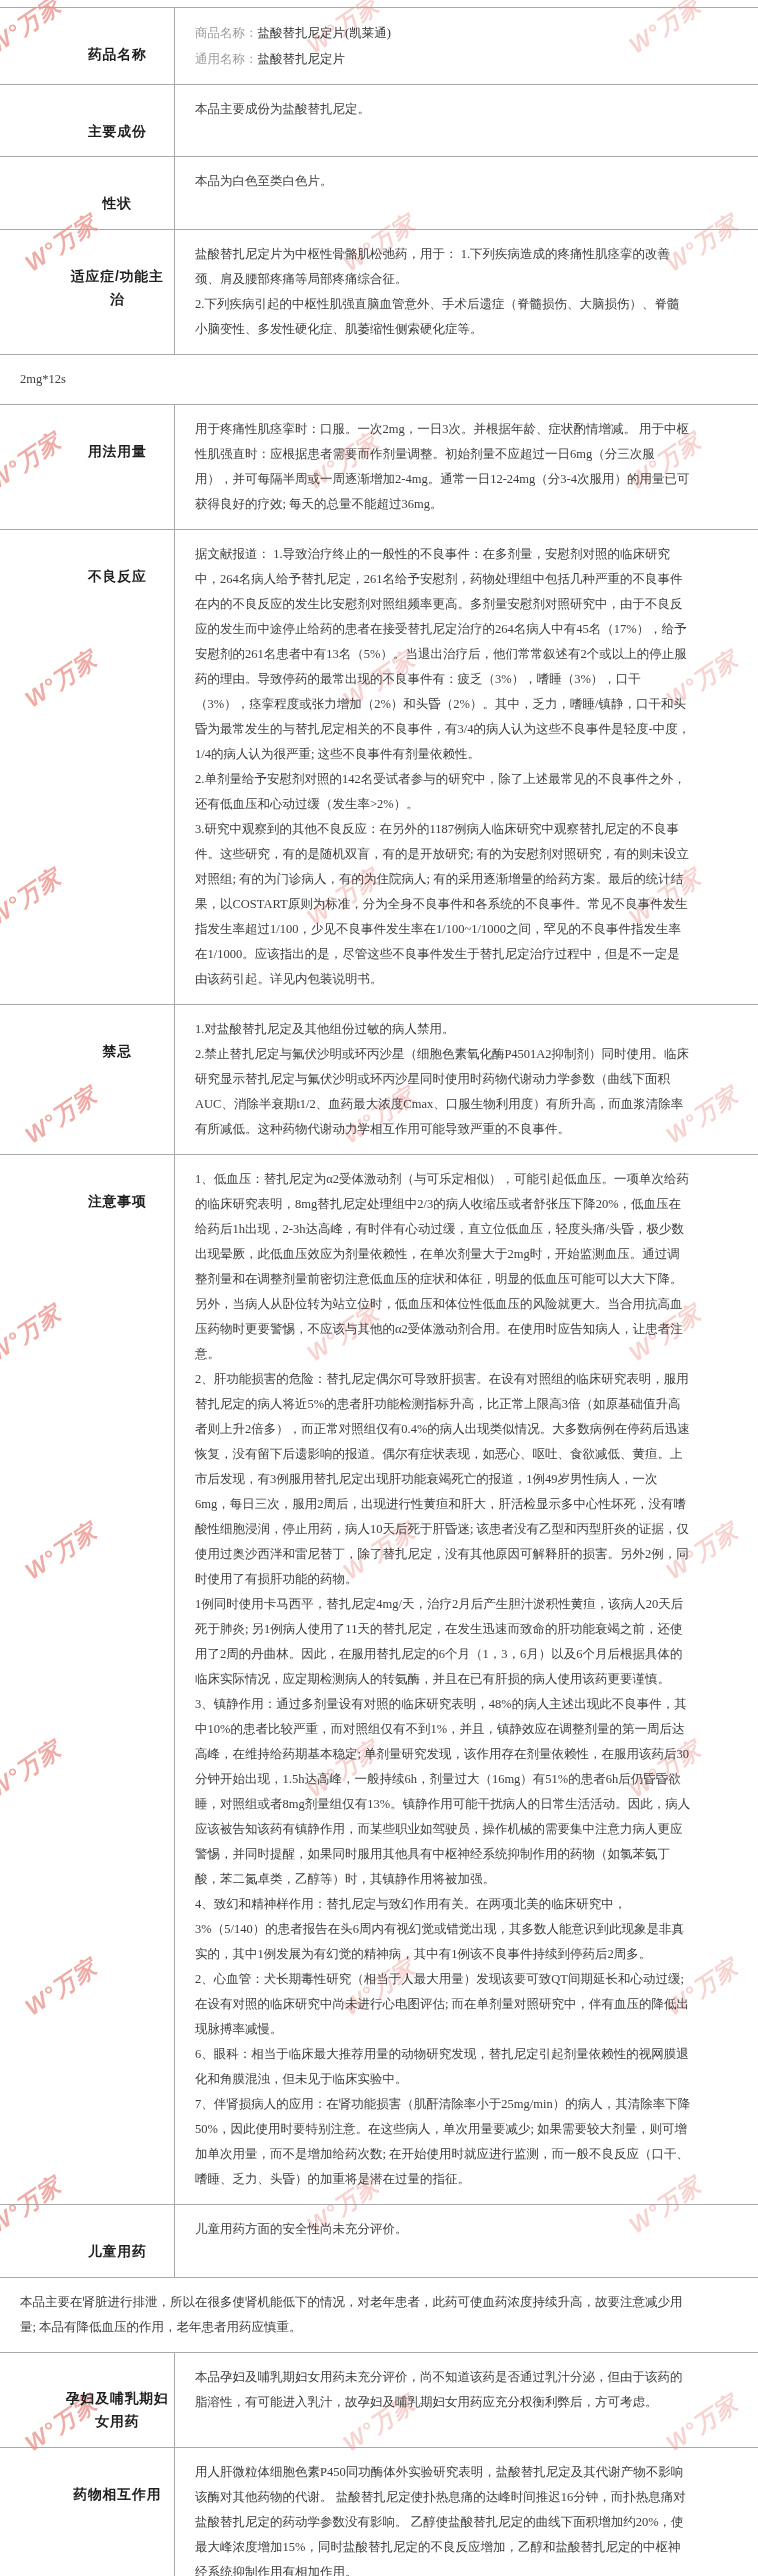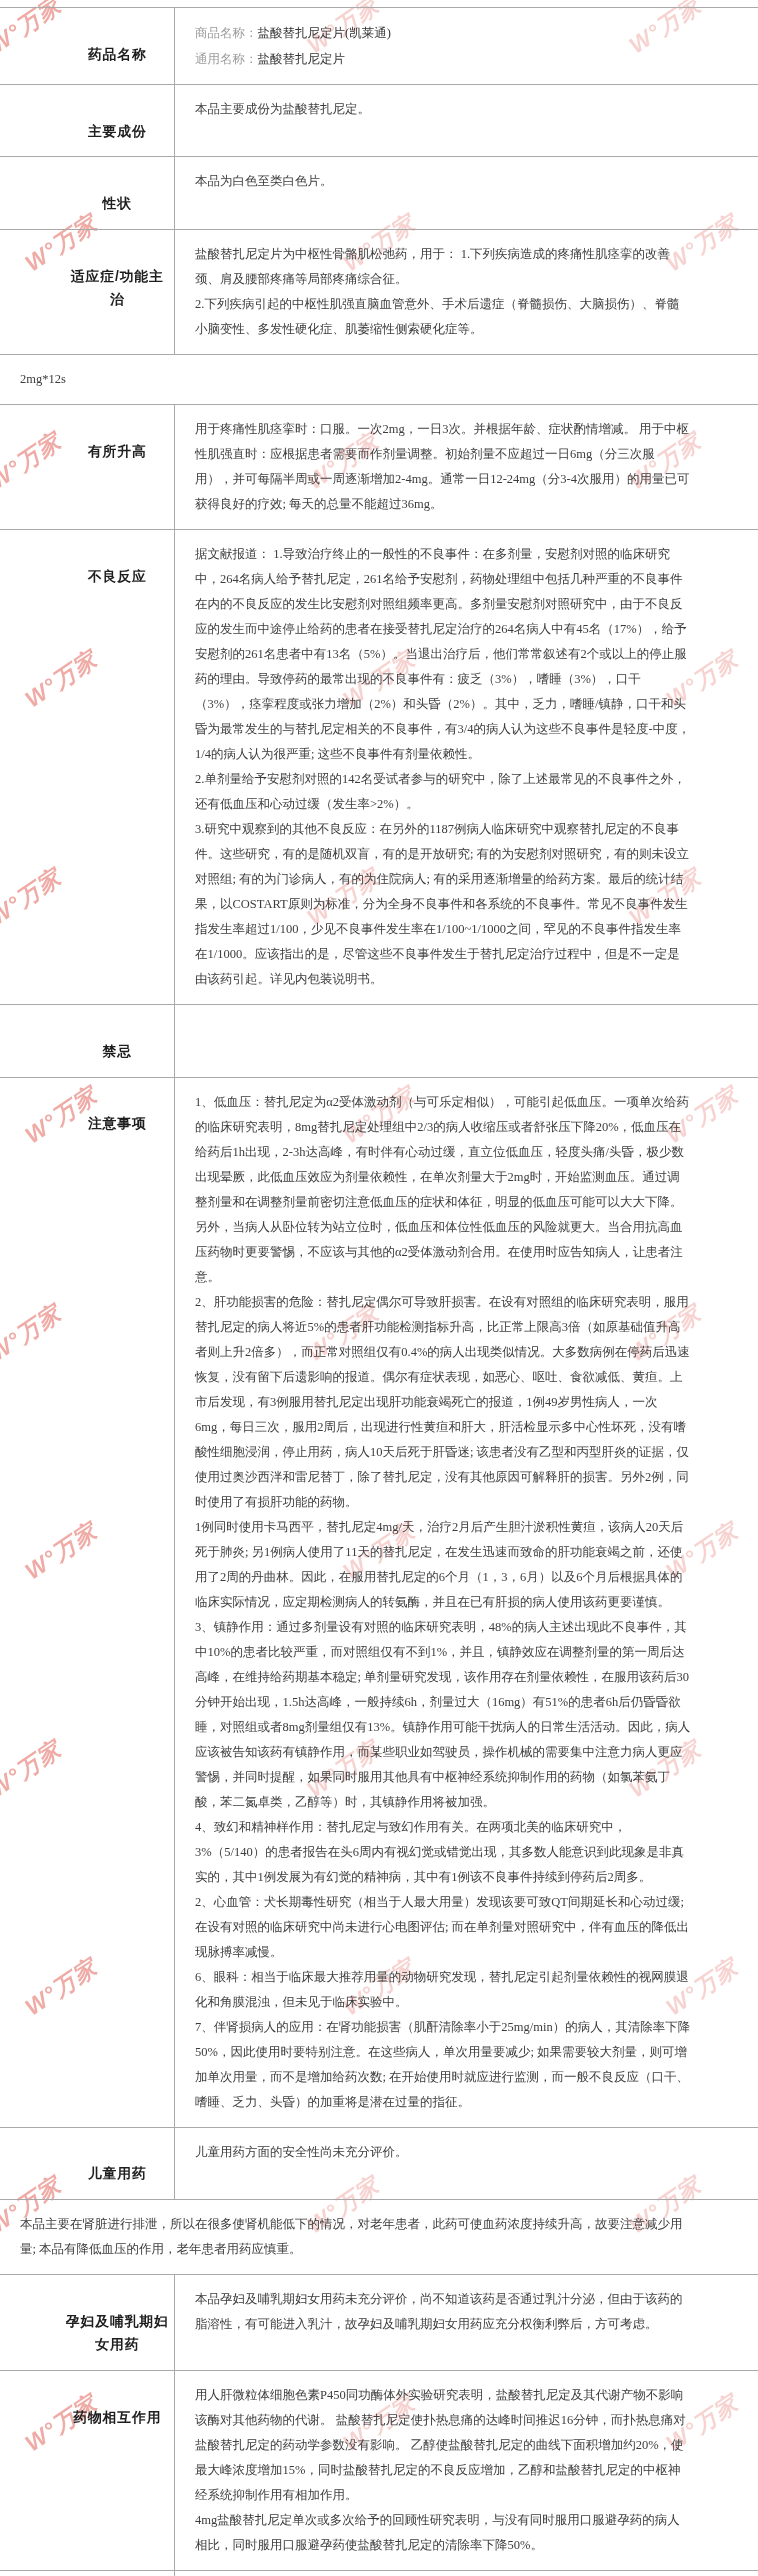--- a/index.html
+++ b/index.html
@@ -131,21 +131,21 @@
   </div>
 
   <div class="row">
     <div class="cell-content">
       <p>2mg*12s</p>
     </div>
   </div>
 
   <div class="row">
     <div class="cell-label">
-        <div class="label-text">有所升高</div>
+        <div class="label-text">用法用量</div>
       </div>
     <div class="cell-content">
       <p>用于疼痛性肌痉挛时：口服。一次2mg，一日3次。并根据年龄、症状酌情增减。 用于中枢性肌强直时：应根据患者需要而作剂量调整。初始剂量不应超过一日6mg（分三次服用），并可每隔半周或一周逐渐增加2-4mg。通常一日12-24mg（分3-4次服用）的用量已可获得良好的疗效; 每天的总量不能超过36mg。</p>
     </div>
   </div>
 
   <div class="row">
     <div class="cell-label">
         <div class="label-text">不良反应</div>
       </div>
@@ -153,20 +153,24 @@
       <p>据文献报道： 1.导致治疗终止的一般性的不良事件：在多剂量，安慰剂对照的临床研究中，264名病人给予替扎尼定，261名给予安慰剂，药物处理组中包括几种严重的不良事件在内的不良反应的发生比安慰剂对照组频率更高。多剂量安慰剂对照研究中，由于不良反应的发生而中途停止给药的患者在接受替扎尼定治疗的264名病人中有45名（17%），给予安慰剂的261名患者中有13名（5%）。当退出治疗后，他们常常叙述有2个或以上的停止服药的理由。导致停药的最常出现的不良事件有：疲乏（3%），嗜睡（3%），口干（3%），痉挛程度或张力增加（2%）和头昏（2%）。其中，乏力，嗜睡/镇静，口干和头昏为最常发生的与替扎尼定相关的不良事件，有3/4的病人认为这些不良事件是轻度-中度，1/4的病人认为很严重; 这些不良事件有剂量依赖性。</p>
       <p>2.单剂量给予安慰剂对照的142名受试者参与的研究中，除了上述最常见的不良事件之外，还有低血压和心动过缓（发生率&gt;2%）。</p>
       <p>3.研究中观察到的其他不良反应：在另外的1187例病人临床研究中观察替扎尼定的不良事件。这些研究，有的是随机双盲，有的是开放研究; 有的为安慰剂对照研究，有的则未设立对照组; 有的为门诊病人，有的为住院病人; 有的采用逐渐增量的给药方案。最后的统计结果，以COSTART原则为标准，分为全身不良事件和各系统的不良事件。常见不良事件发生指发生率超过1/100，少见不良事件发生率在1/100~1/1000之间，罕见的不良事件指发生率在1/1000。应该指出的是，尽管这些不良事件发生于替扎尼定治疗过程中，但是不一定是由该药引起。详见内包装说明书。</p>
     </div>
   </div>
 
   <div class="row">
     <div class="cell-label">
         <div class="label-text">禁忌</div>
       </div>
+    <div class="cell-content">
+      <p>1.对盐酸替扎尼定及其他组份过敏的病人禁用。</p>
+      <p>2.禁止替扎尼定与氟伏沙明或环丙沙星（细胞色素氧化酶P4501A2抑制剂）同时使用。临床研究显示替扎尼定与氟伏沙明或环丙沙星同时使用时药物代谢动力学参数（曲线下面积AUC、消除半衰期t1/2、血药最大浓度Cmax、口服生物利用度）有所升高，而血浆清除率有所减低。这种药物代谢动力学相互作用可能导致严重的不良事件。</p>
+    </div>
   </div>
 
   <div class="row">
     <div class="cell-label">
         <div class="label-text">注意事项</div>
       </div>
     <div class="cell-content">
       <p>1、低血压：替扎尼定为α2受体激动剂（与可乐定相似），可能引起低血压。一项单次给药的临床研究表明，8mg替扎尼定处理组中2/3的病人收缩压或者舒张压下降20%，低血压在给药后1h出现，2-3h达高峰，有时伴有心动过缓，直立位低血压，轻度头痛/头昏，极少数出现晕厥，此低血压效应为剂量依赖性，在单次剂量大于2mg时，开始监测血压。通过调整剂量和在调整剂量前密切注意低血压的症状和体征，明显的低血压可能可以大大下降。另外，当病人从卧位转为站立位时，低血压和体位性低血压的风险就更大。当合用抗高血压药物时更要警惕，不应该与其他的α2受体激动剂合用。在使用时应告知病人，让患者注意。</p>
       <p>2、肝功能损害的危险：替扎尼定偶尔可导致肝损害。在设有对照组的临床研究表明，服用替扎尼定的病人将近5%的患者肝功能检测指标升高，比正常上限高3倍（如原基础值升高者则上升2倍多），而正常对照组仅有0.4%的病人出现类似情况。大多数病例在停药后迅速恢复，没有留下后遗影响的报道。偶尔有症状表现，如恶心、呕吐、食欲减低、黄疸。上市后发现，有3例服用替扎尼定出现肝功能衰竭死亡的报道，1例49岁男性病人，一次6mg，每日三次，服用2周后，出现进行性黄疸和肝大，肝活检显示多中心性坏死，没有嗜酸性细胞浸润，停止用药，病人10天后死于肝昏迷; 该患者没有乙型和丙型肝炎的证据，仅使用过奥沙西泮和雷尼替丁，除了替扎尼定，没有其他原因可解释肝的损害。另外2例，同时使用了有损肝功能的药物。</p>
       <p>1例同时使用卡马西平，替扎尼定4mg/天，治疗2月后产生胆汁淤积性黄疸，该病人20天后死于肺炎; 另1例病人使用了11天的替扎尼定，在发生迅速而致命的肝功能衰竭之前，还使用了2周的丹曲林。因此，在服用替扎尼定的6个月（1，3，6月）以及6个月后根据具体的临床实际情况，应定期检测病人的转氨酶，并且在已有肝损的病人使用该药更要谨慎。</p>

